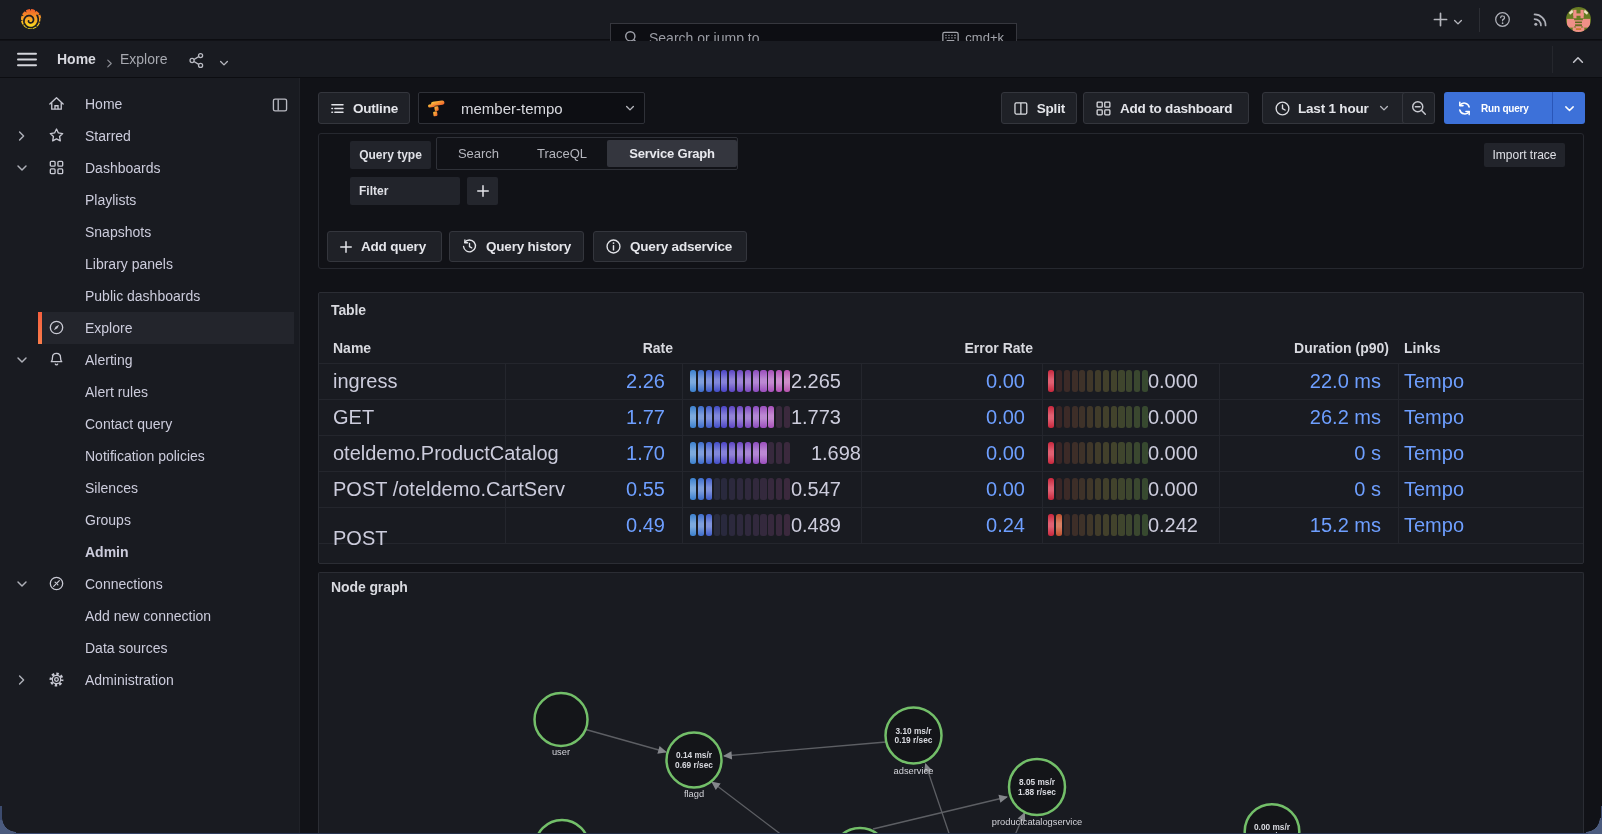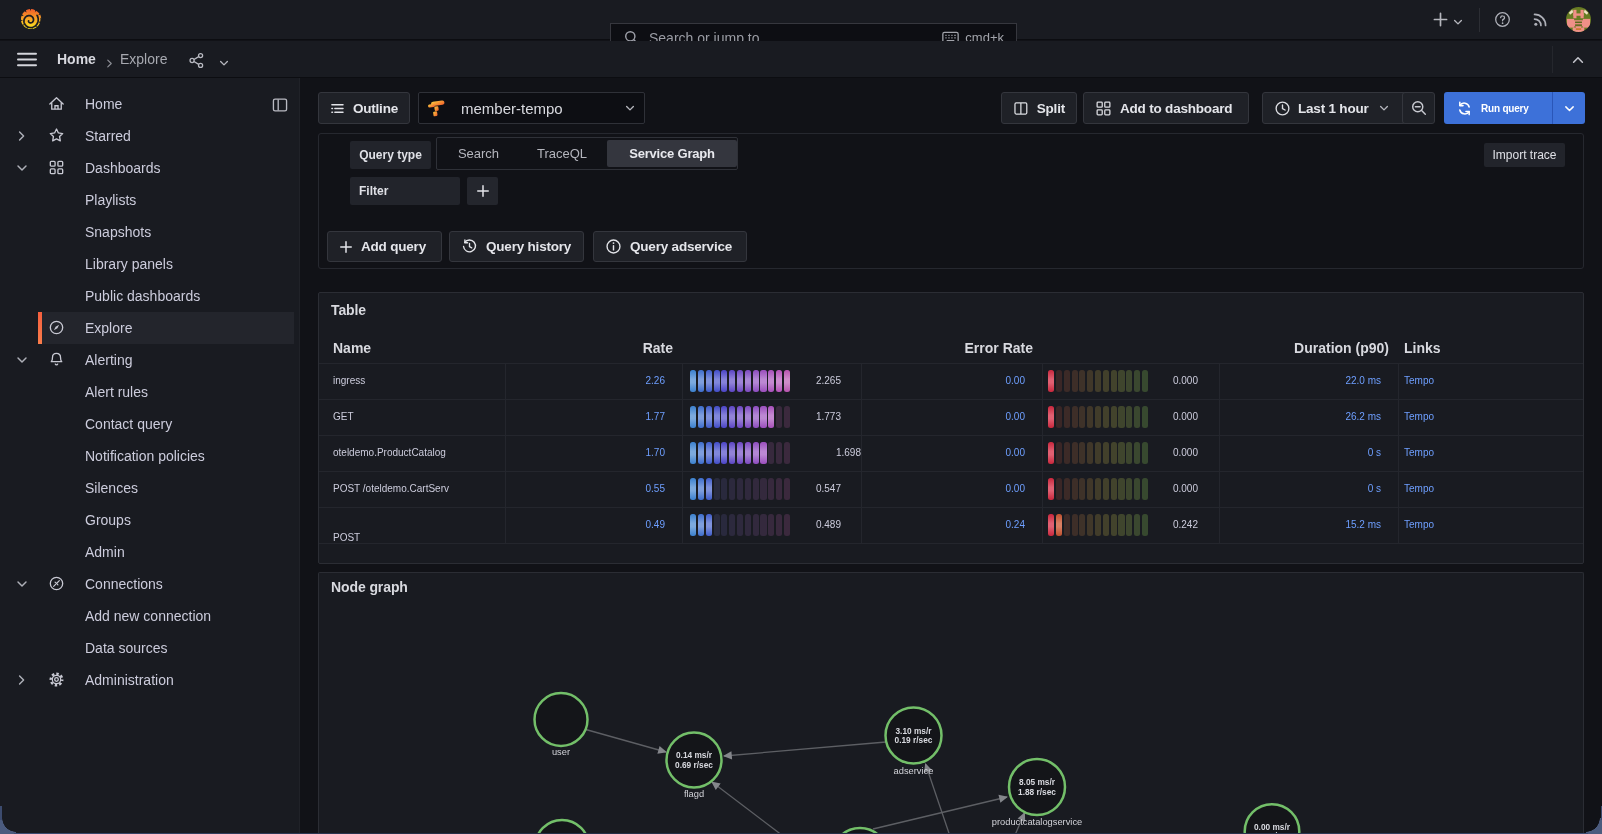--- a/index.html
+++ b/index.html
@@ -4,21 +4,21 @@
 * { margin:0; padding:0; box-sizing:border-box; }
 html,body { width:1602px; height:834px; overflow:hidden; background:#111217;
   font-family:"Liberation Sans",sans-serif; -webkit-font-smoothing:antialiased; }
 .abs { position:absolute; }
 .btn { position:absolute; white-space:nowrap; height:32px; background:#1f2127; border:1px solid #34363d; border-radius:3px;
   display:flex; align-items:center; gap:8px; padding:0 11px; color:#e4e5ea; font-size:13.5px; font-weight:700; letter-spacing:-0.2px; }
 .chip { position:absolute; background:#22242b; border-radius:2px; color:#dfe0e6; font-size:12px; font-weight:700;
   display:flex; align-items:center; justify-content:center; }
 .hline { position:absolute; left:319px; width:1264px; height:1px; background:#24262d; }
 .vline { position:absolute; top:363px; height:180px; width:1px; background:#24262d; }
-.tc { position:absolute; height:36px; line-height:36px; font-size:10px; color:#ccccdc; white-space:nowrap; }
+.tc { position:absolute; height:36px; line-height:36px; font-size:20px; color:#ccccdc; white-space:nowrap; }
 .tc.name { left:333px; }
 .num { text-align:right; }
 .blue { color:#6e9fff; }
 .hdr { position:absolute; top:334px; height:28px; line-height:28px; font-size:14px; font-weight:700; color:#d8d9df; }
 </style></head>
 <body>
 
 <div class="abs" style="left:0;top:0;width:1602px;height:40px;background:#191b21;border-bottom:1px solid #0c0d11">
   <div class="abs" style="left:17px;top:7px"><svg width="25" height="26" viewBox="0 0 64 66">
 <defs>
@@ -144,21 +144,21 @@
     <div style="position:absolute;left:47px;top:272px;width:20px;height:20px"><svg width="19" height="19" viewBox="0 0 20 20">
         <path d="M10 3.5c-2.7 0-4.2 2-4.2 4.2 0 3.4-1.3 4.6-1.3 4.6h11s-1.3-1.2-1.3-4.6c0-2.2-1.5-4.2-4.2-4.2z" fill="none" stroke="#c8c9d3" stroke-width="1.4" stroke-linejoin="round"></path>
         <path d="M8.7 14.8a1.4 1.4 0 0 0 2.6 0" fill="none" stroke="#c8c9d3" stroke-width="1.3" stroke-linecap="round"></path>
       </svg></div>
     <div style="position:absolute;left:85px;top:272px;font-size:14px;line-height:20px;color:#ccccdc;font-weight:400">Alerting</div>
     <div style="position:absolute;left:85px;top:304px;font-size:14px;line-height:20px;color:#ccccdc;font-weight:400">Alert rules</div>
     <div style="position:absolute;left:85px;top:336px;font-size:14px;line-height:20px;color:#ccccdc;font-weight:400">Contact query</div>
     <div style="position:absolute;left:85px;top:368px;font-size:14px;line-height:20px;color:#ccccdc;font-weight:400">Notification policies</div>
     <div style="position:absolute;left:85px;top:400px;font-size:14px;line-height:20px;color:#ccccdc;font-weight:400">Silences</div>
     <div style="position:absolute;left:85px;top:432px;font-size:14px;line-height:20px;color:#ccccdc;font-weight:400">Groups</div>
-    <div style="position:absolute;left:85px;top:464px;font-size:14px;line-height:20px;color:#ccccdc;font-weight:400">Admin</div>
+    <div style="position:absolute;left:85px;top:464px;font-size:14px;line-height:20px;color:#ccccdc;font-weight:700">Admin</div>
     <svg style="position:absolute;left:14px;top:498px" width="16" height="16" viewBox="0 0 20 20">
       <polyline points="5,7.5 10,12.5 15,7.5" fill="none" stroke="#aeb0b8" stroke-width="1.8" stroke-linecap="round" stroke-linejoin="round"></polyline>
     </svg>
     <div style="position:absolute;left:47px;top:496px;width:20px;height:20px"><svg width="19" height="19" viewBox="0 0 20 20">
         <circle cx="10" cy="10" r="6.5" fill="none" stroke="#c8c9d3" stroke-width="1.4"></circle>
         <path d="M7 13l2-2m1.5-1.5L13 7M8.5 8.5l3 3" fill="none" stroke="#c8c9d3" stroke-width="1.2" stroke-linecap="round"></path>
       </svg></div>
     <div style="position:absolute;left:85px;top:496px;font-size:14px;line-height:20px;color:#ccccdc;font-weight:400">Connections</div>
     <div style="position:absolute;left:85px;top:528px;font-size:14px;line-height:20px;color:#ccccdc;font-weight:400">Add new connection</div>
     <div style="position:absolute;left:85px;top:560px;font-size:14px;line-height:20px;color:#ccccdc;font-weight:400">Data sources</div>

